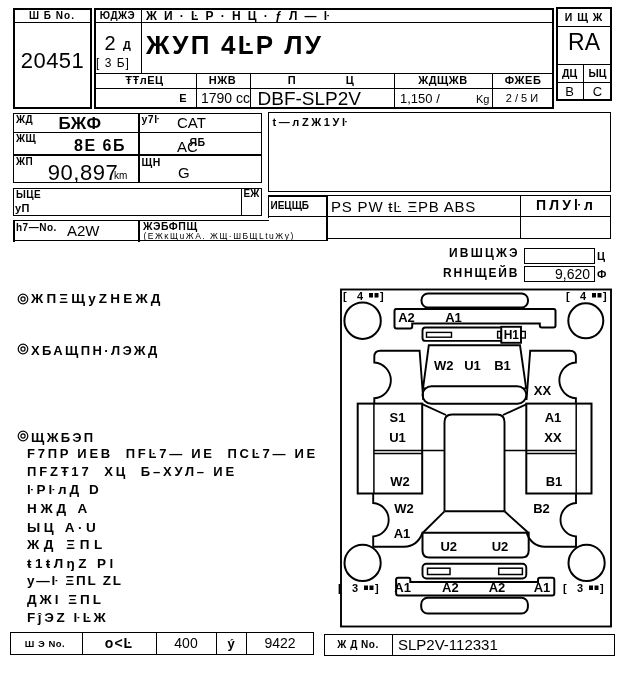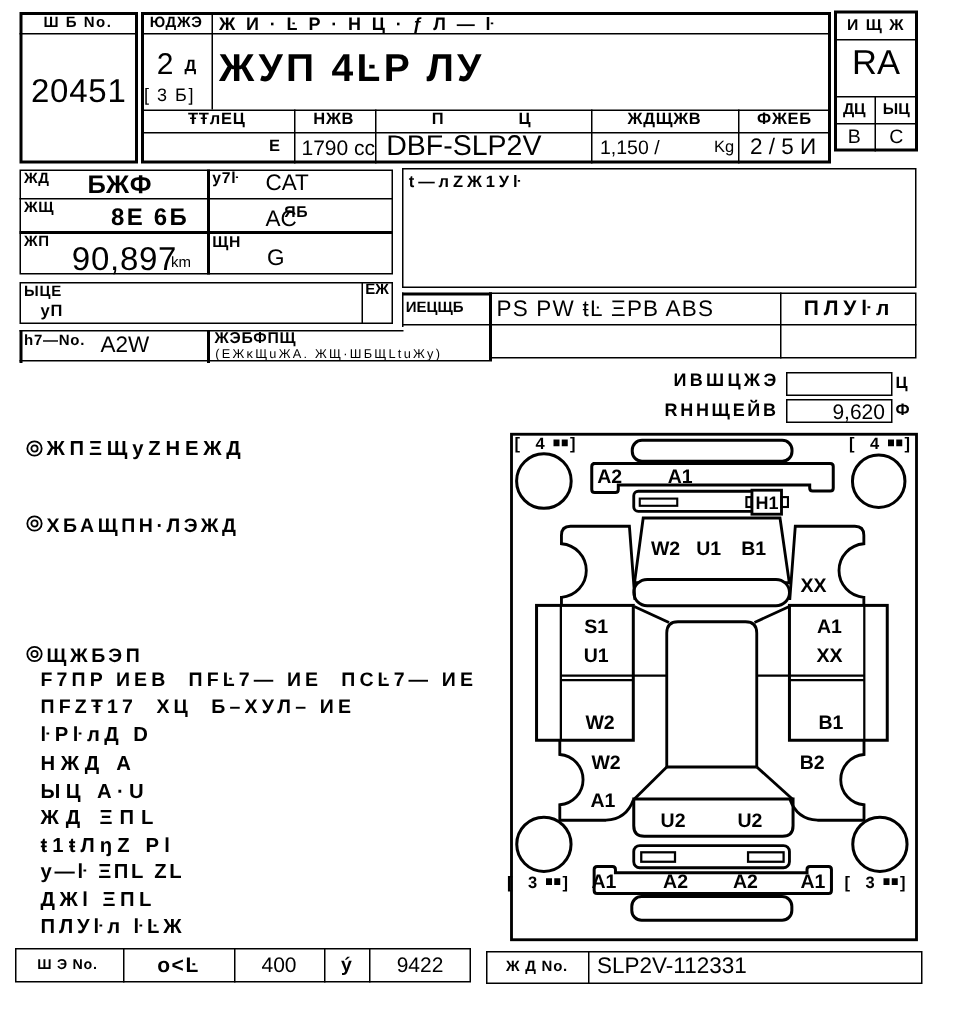--- a/index.html
+++ b/index.html
@@ -56,21 +56,21 @@
 <span class="t tl" style="font-size:19px;left:257.5px;top:97.5px;letter-spacing:0px;font-weight:400;">DBF-SLP2V</span>
 
 <span class="t tc" style="font-size:11px;left:443px;top:80px;letter-spacing:0.5px;">ЖДЩЖВ</span>
 
 <span class="t tl" style="font-size:13px;left:400px;top:98px;letter-spacing:0px;font-weight:400;">1,150 /</span>
 
 <span class="t tl" style="font-size:11px;left:476px;top:99px;letter-spacing:0px;font-weight:400;">Kg</span>
 
 <span class="t tc" style="font-size:11px;left:523px;top:80px;letter-spacing:0.5px;">ФЖЕБ</span>
 
-<span class="t tc" style="font-size:15px;left:522px;top:97.5px;letter-spacing:0px;font-weight:400;">2 / 5 И</span>
+<span class="t tc" style="font-size:11px;left:522px;top:97.5px;letter-spacing:0px;font-weight:400;">2 / 5 И</span>
 
 <div class="b" style="left:556px;top:7px;width:56px;height:94px;border-width:2px"></div>
 <div class="ln" style="left:556px;top:26px;width:56px;height:1.4px"></div>
 <div class="ln" style="left:556px;top:63.5px;width:56px;height:1.4px"></div>
 <div class="ln" style="left:556px;top:81.5px;width:56px;height:1.4px"></div>
 <div class="ln" style="left:583px;top:63.5px;width:1.4px;height:37.5px"></div>
 
 <span class="t tc" style="font-size:10.5px;left:584px;top:16.5px;letter-spacing:1px;">И Щ Ж</span>
 
 <span class="t tc" style="font-size:23px;left:584px;top:41.5px;letter-spacing:0px;font-weight:400;">RA</span>
@@ -112,21 +112,21 @@
 
 <span class="t tl" style="font-size:10.5px;left:141.5px;top:161.5px;letter-spacing:0.5px;">ЩН</span>
 
 <span class="t tl" style="font-size:15px;left:178px;top:172px;letter-spacing:0px;font-weight:400;">G</span>
 
 <div class="b" style="left:13px;top:187.5px;width:248.5px;height:28.0px;border-width:1.6px"></div>
 <div class="ln" style="left:240.5px;top:187.5px;width:1.4px;height:28.0px"></div>
 
 <span class="t tl" style="font-size:10px;left:16px;top:194.5px;letter-spacing:0.5px;">ЫЦЕ</span>
 
-<span class="t tl" style="font-size:11px;left:15px;top:208px;letter-spacing:0.5px;padding-left:12px;">yП</span>
+<span class="t tl" style="font-size:11px;left:15px;top:208px;letter-spacing:0.5px;">yП</span>
 
 <span class="t tl" style="font-size:10px;left:243.5px;top:194px;letter-spacing:0px;">ЕЖ</span>
 
 <div class="ln" style="left:13px;top:219.5px;width:255.5px;height:1.6px"></div>
 <div class="ln" style="left:13px;top:219.5px;width:1.6px;height:22.0px"></div>
 <div class="ln" style="left:13px;top:239.9px;width:314.5px;height:1.6px"></div>
 <div class="ln" style="left:138.3px;top:219.5px;width:1.4px;height:22.0px"></div>
 
 <span class="t tl" style="font-size:10px;left:16px;top:227.5px;letter-spacing:0.5px;">h7—No.</span>
 
@@ -200,21 +200,21 @@
 <span class="t tl" style="font-size:13.5px;left:27px;top:527.5px;letter-spacing:3.6px;">ЫЦ A·U</span>
 
 <span class="t tl" style="font-size:13.5px;left:27px;top:545px;letter-spacing:4.6px;">ЖД ΞПL</span>
 
 <span class="t tl" style="font-size:13.5px;left:27px;top:563.5px;letter-spacing:3.4px;">ŧ1ŧЛŋZ Pl</span>
 
 <span class="t tl" style="font-size:13.5px;left:27px;top:581px;letter-spacing:1.8px;">y—ŀ ΞПL ZL</span>
 
 <span class="t tl" style="font-size:13.5px;left:27px;top:599.5px;letter-spacing:3.0px;">ДЖl ΞПL</span>
 
-<span class="t tl" style="font-size:13.5px;left:27px;top:618px;letter-spacing:2.6px;">ПЛУŀл ŀĿЖ</span>
+<span class="t tl" style="font-size:13.5px;left:27px;top:618px;letter-spacing:2.6px;">FĵЭZ ŀĿЖ</span>
 
 <div class="b" style="left:9.5px;top:631.5px;width:304.0px;height:23.5px;border-width:1.6px"></div>
 <div class="ln" style="left:82px;top:631.5px;width:1.4px;height:23.5px"></div>
 <div class="ln" style="left:155.5px;top:631.5px;width:1.4px;height:23.5px"></div>
 <div class="ln" style="left:216px;top:631.5px;width:1.4px;height:23.5px"></div>
 <div class="ln" style="left:246px;top:631.5px;width:1.4px;height:23.5px"></div>
 
 <span class="t tc" style="font-size:9.5px;left:45px;top:643.5px;letter-spacing:0.5px;">Ш Э No.</span>
 
 <span class="t tc" style="font-size:14px;left:119px;top:643px;letter-spacing:1px;">o&lt;Ŀ</span>

